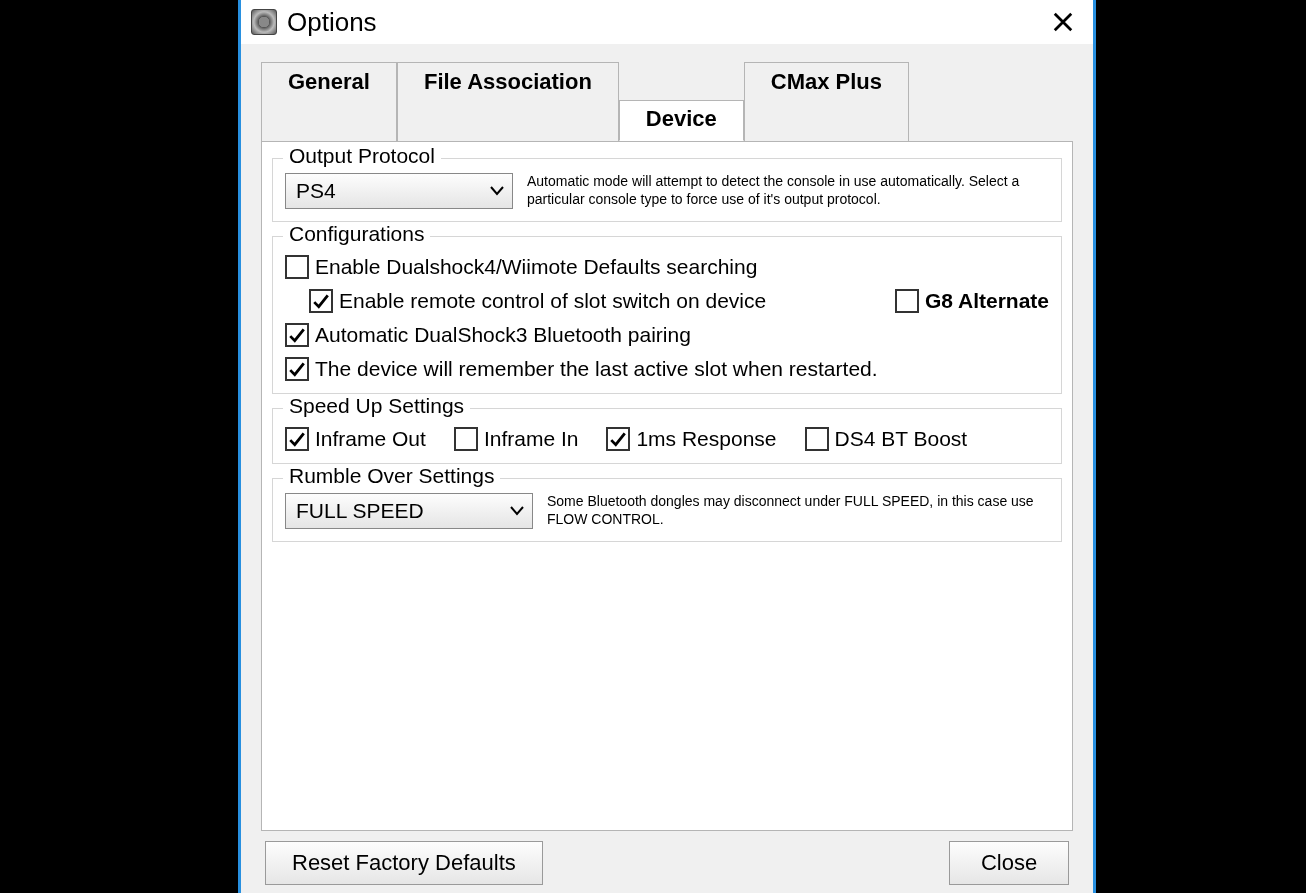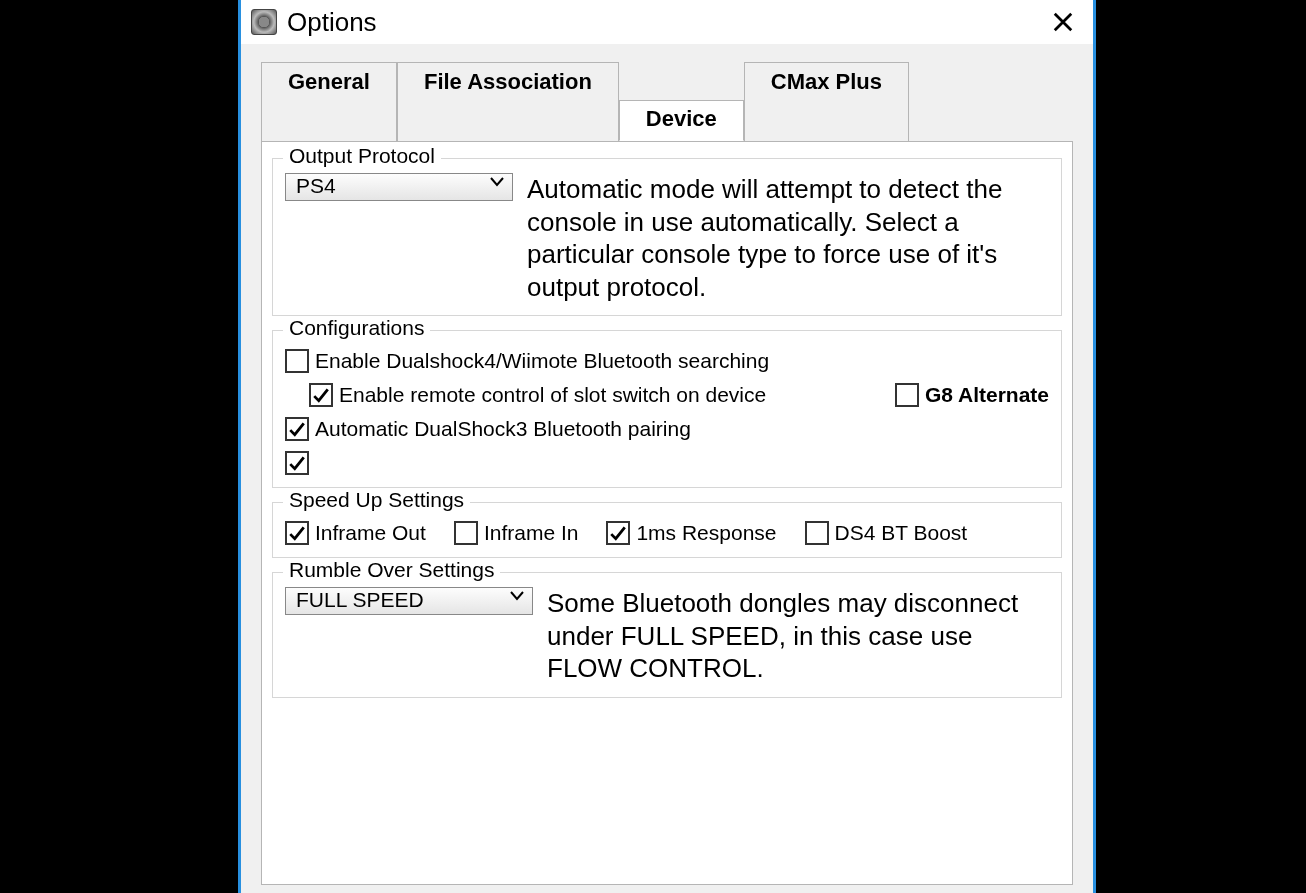--- a/index.html
+++ b/index.html
@@ -107,32 +107,32 @@
     position: absolute;
     top: -15px;
     left: 10px;
     background: #ffffff;
     padding: 0 6px;
     font-size: 21px;
   }
   .row { display: flex; align-items: flex-start; gap: 14px; }
   .select {
     display: flex;
-    align-items: flex-start;
+    align-items: center;
     justify-content: space-between;
     border: 1px solid #888;
     background: linear-gradient(#fdfdfd, #e5e5e5);
     width: 228px;
-    height: 28px;
+    height: 36px;
     padding: 0 8px 0 10px;
     font-size: 21px;
   }
   .select .chev { font-size: 14px; }
   .desc {
-    font-size: 26px;
+    font-size: 14px;
     line-height: 1.25;
     flex: 1;
   }
   .config-rows { display: flex; flex-direction: column; gap: 10px; margin-top: 4px; }
   .cb-row { display: flex; align-items: center; gap: 6px; }
   .cb-row.split { justify-content: space-between; }
   .cb {
     width: 24px;
     height: 24px;
     border: 2px solid #333;
@@ -206,21 +206,21 @@
       </div>
 
       <div class="groupbox">
         <span class="groupbox-legend">Configurations</span>
         <div class="config-rows">
 
           <div class="cb-row">
             <span class="cb">
               
             </span>
-            <span class="cb-label">Enable Dualshock4/Wiimote Bluetooth searching</span>
+            <span class="cb-label">Enable Dualshock4/Wiimote Defaults searching</span>
           </div>
 
           <div class="cb-row split">
             <div style="display:flex;align-items:center;gap:6px;margin-left:24px;">
               <span class="cb checked">
                 <svg viewBox="0 0 16 16">
                     <path d="M2 9 L6 13 L14 3" stroke="#000" stroke-width="2.5" fill="none"></path>
                   </svg>
               </span>
               <span class="cb-label">Enable remote control of slot switch on device</span>
@@ -241,20 +241,21 @@
             </span>
             <span class="cb-label">Automatic DualShock3 Bluetooth pairing</span>
           </div>
 
           <div class="cb-row">
             <span class="cb checked">
               <svg viewBox="0 0 16 16">
                   <path d="M2 9 L6 13 L14 3" stroke="#000" stroke-width="2.5" fill="none"></path>
                 </svg>
             </span>
+            <span class="cb-label">The device will remember the last active slot when restarted.</span>
           </div>
 
         </div>
       </div>
 
       <div class="groupbox">
         <span class="groupbox-legend">Speed Up Settings</span>
         <div class="speed-row">
           <div class="speed-item">
             <span class="cb checked">
@@ -297,15 +298,23 @@
                   <path d="M1 1 L7 8 L13 1" stroke="#000" stroke-width="2" fill="none"></path>
                 </svg>
             </span>
           </div>
           <div class="desc">Some Bluetooth dongles may disconnect under FULL SPEED, in this case use FLOW CONTROL.</div>
         </div>
       </div>
 
     </div>
 
+    <div class="footer">
+      <div class="btn">
+        <span>Reset Factory Defaults</span>
+      </div>
+      <div class="btn">
+        <span>Close</span>
+      </div>
+    </div>
 
   </div>
 </div>
 
 </body></html>

